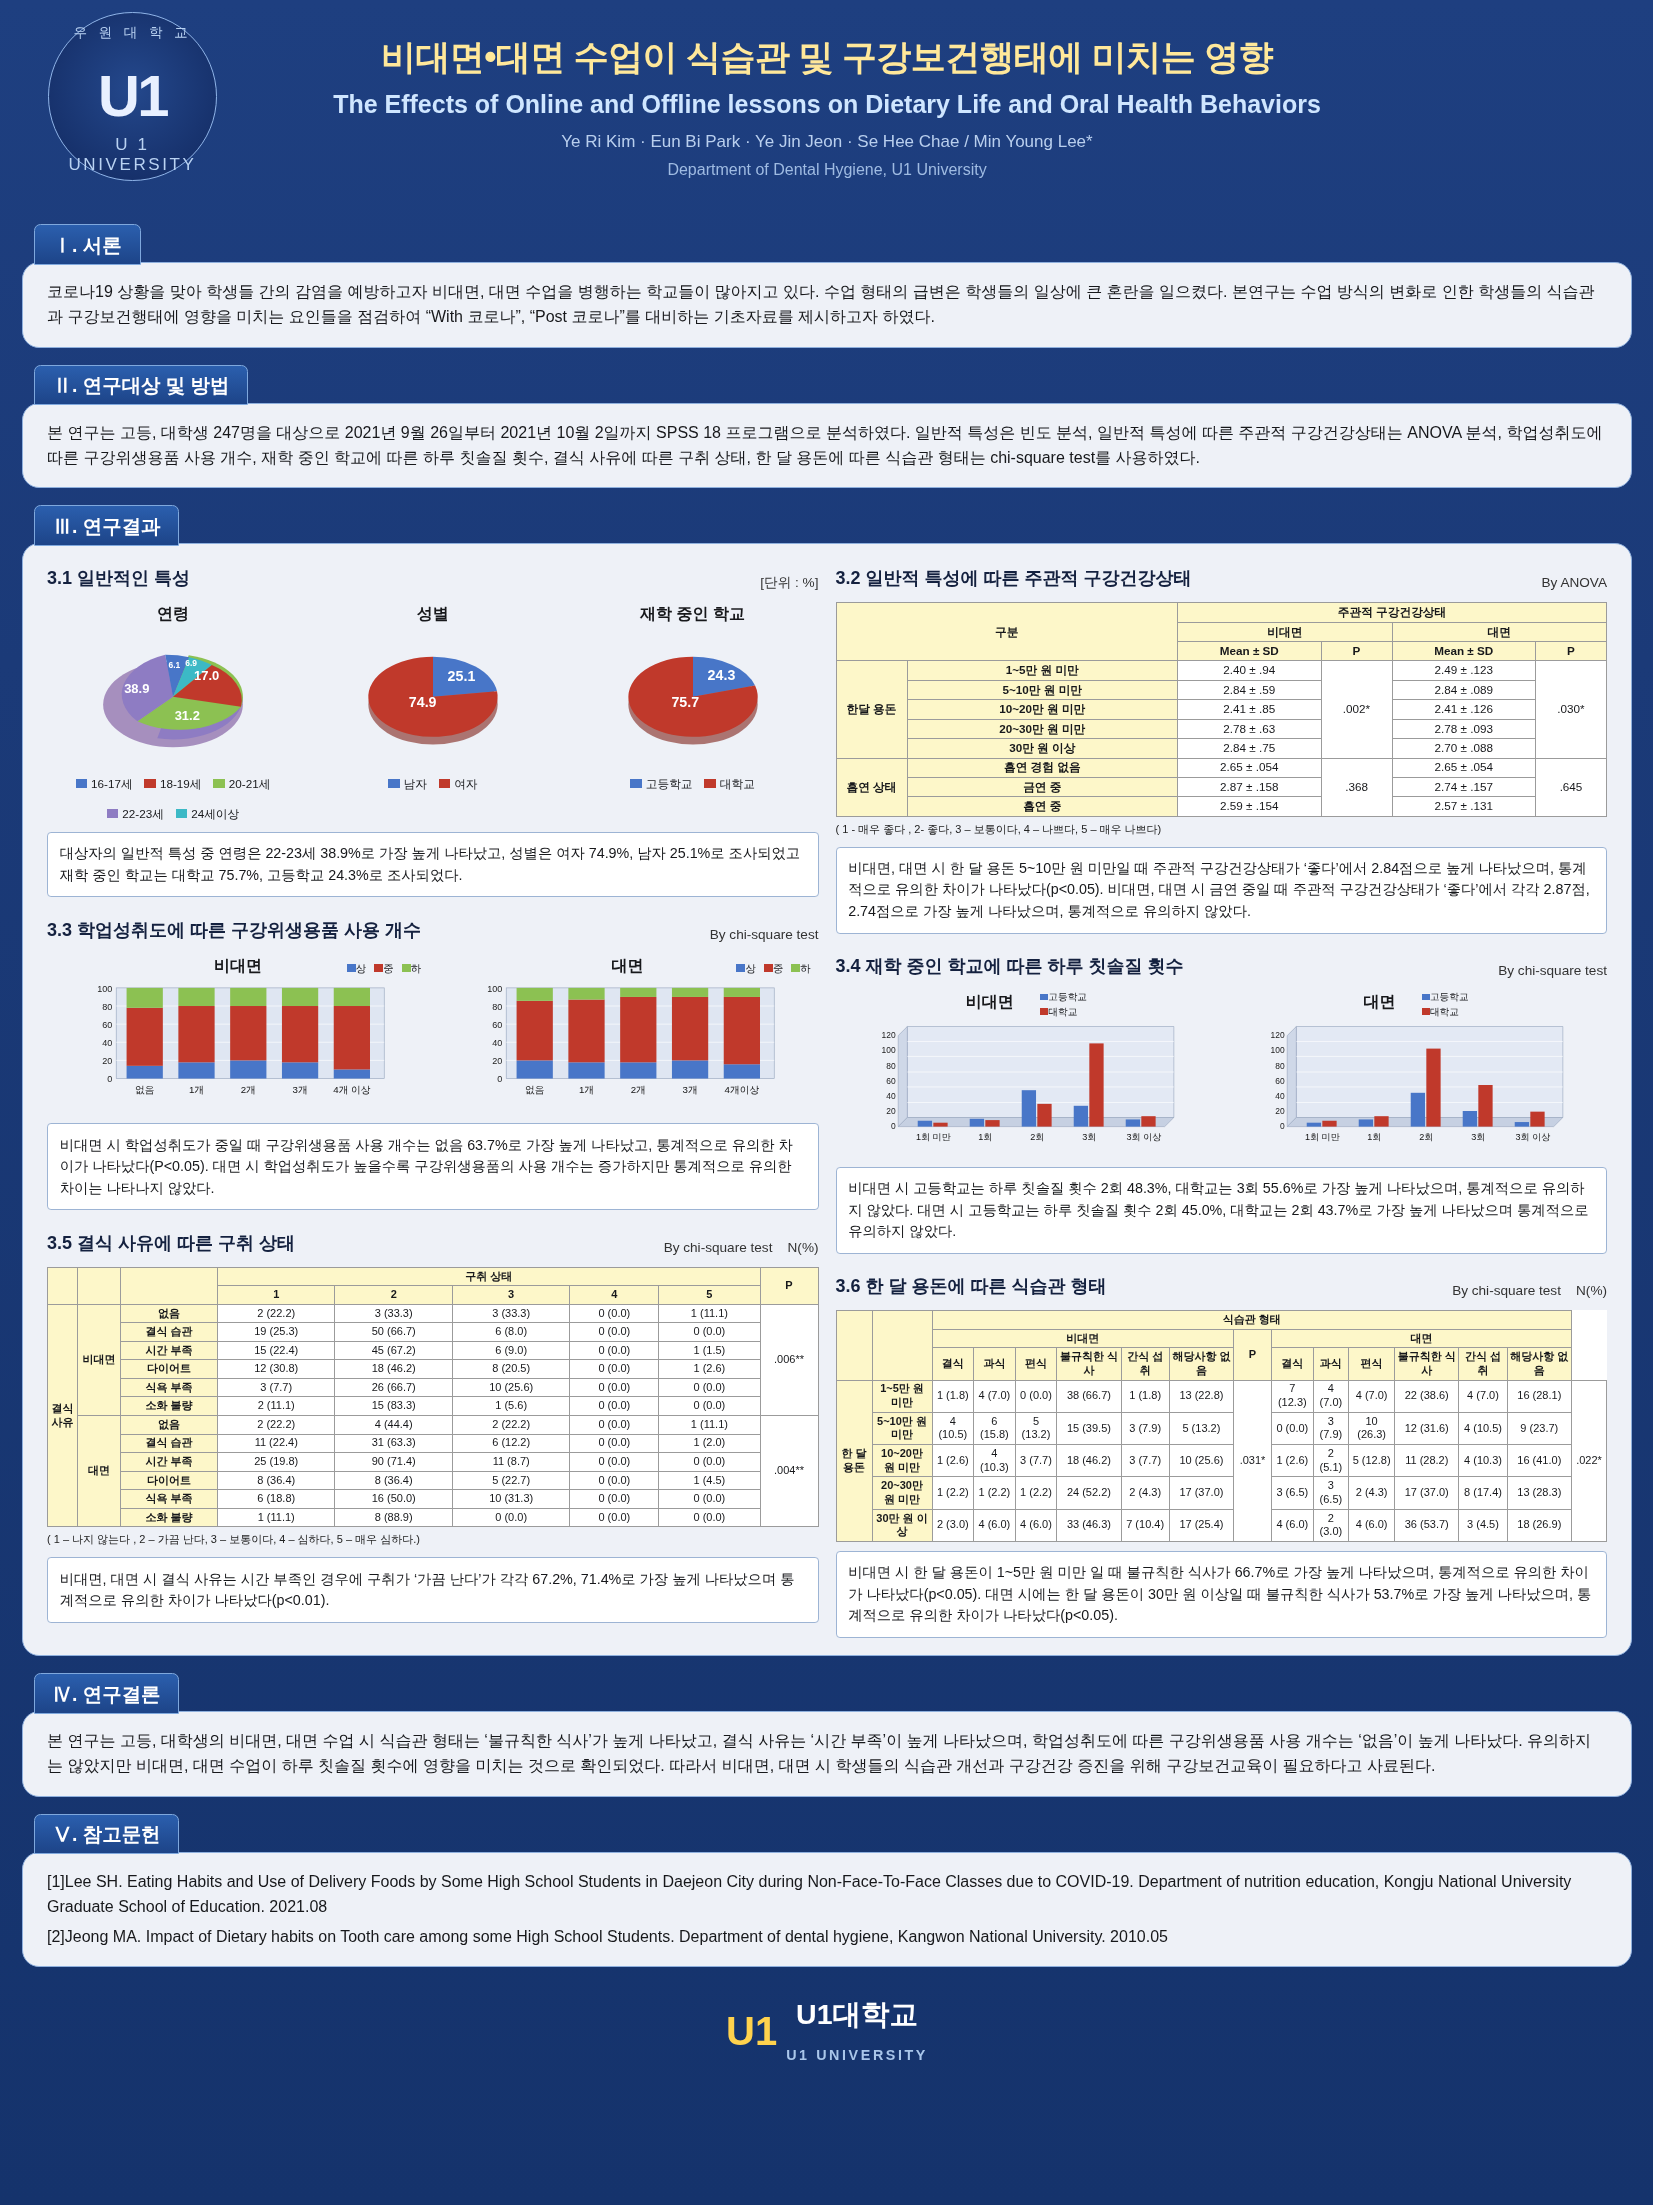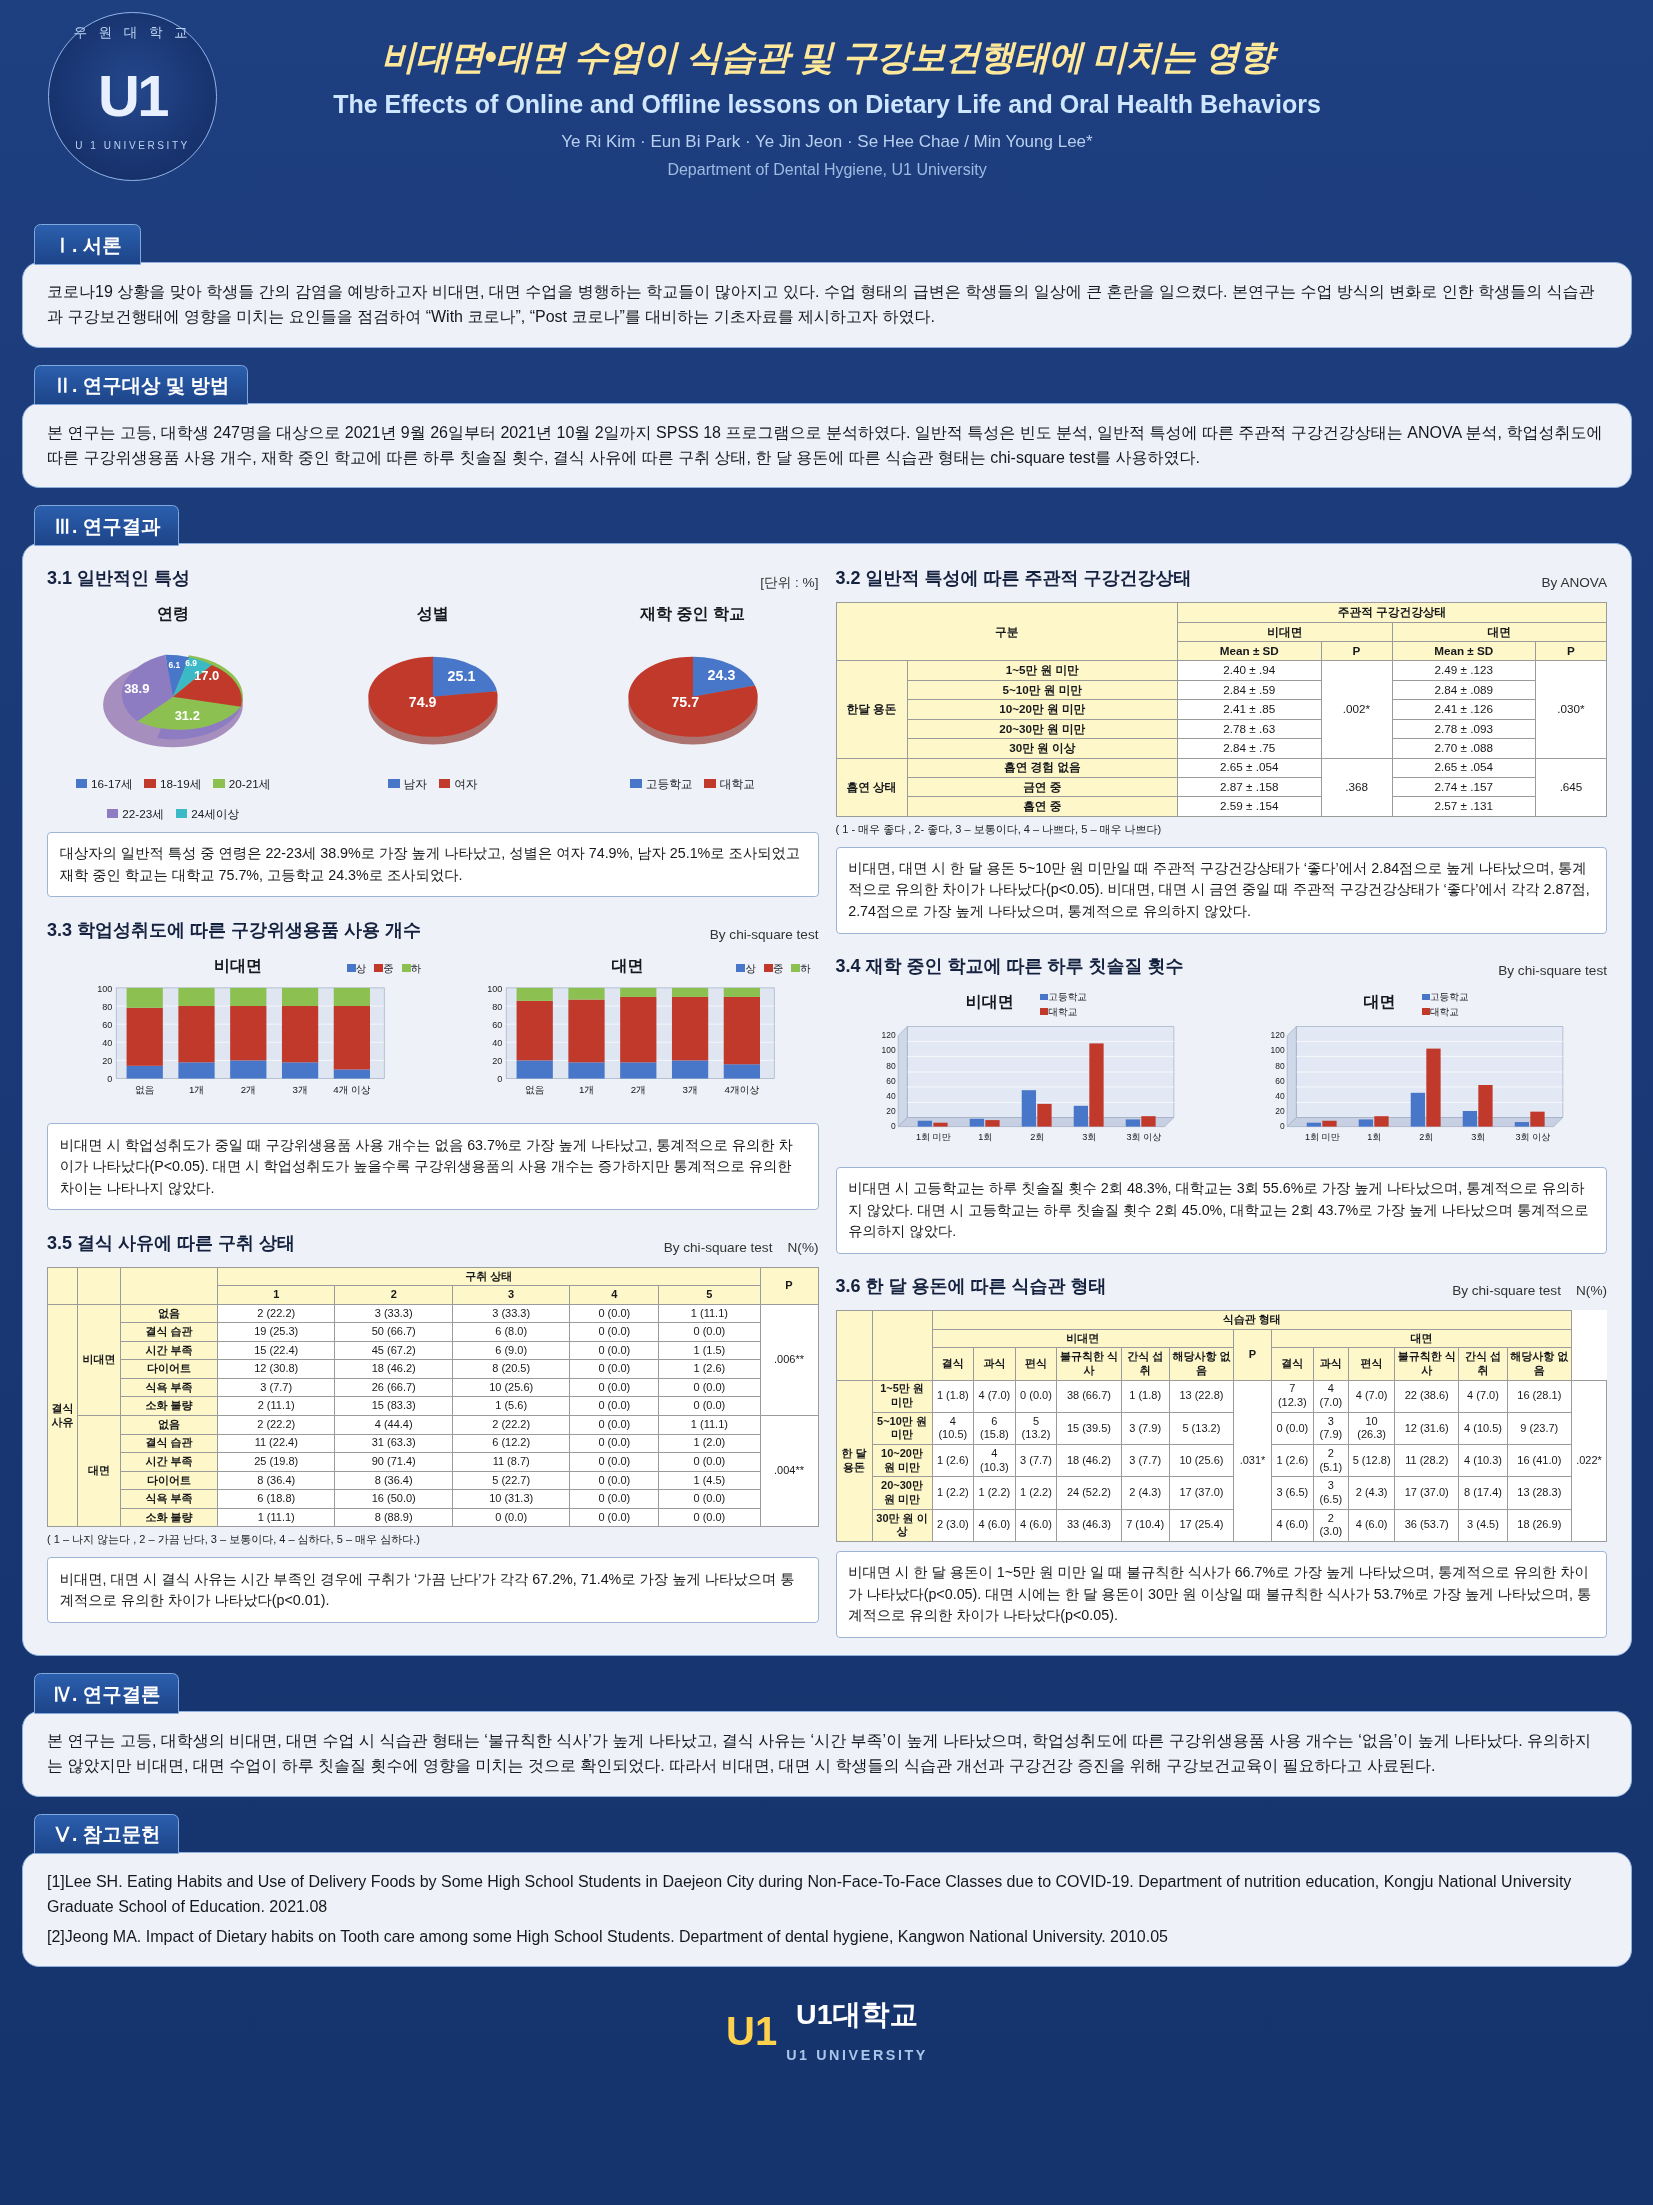--- a/index.html
+++ b/index.html
@@ -27,24 +27,24 @@
     background:radial-gradient(circle at 50% 45%, #24488c 0%, #16306a 75%);
     color:#cfe0f7;
     display:flex; align-items:center; justify-content:center;
     flex-direction:column;
   }
   .logo .u1 { font-size:58px; font-weight:bold; color:#e8f0ff; letter-spacing:-2.6px; line-height:1; }
   .logo .ring-top, .logo .ring-bot {
     position:absolute; width:100%; text-align:center; font-size:13.6px; letter-spacing:3.9px; color:#b9d2f2;
   }
   .logo .ring-top { top:11.7px; }
-  .logo .ring-bot { bottom:29px; font-size:10px; letter-spacing:2.6px; }
+  .logo .ring-bot { bottom:5px; font-size:17px; letter-spacing:2.6px; }
   h1.title-ko {
     margin:0; padding-top:34px;
-    font-size:35px; font-weight:bold; color:#ffe89a; letter-spacing:-0.6px;font-style:italic;
+    font-size:35px; font-weight:bold; color:#ffe89a; letter-spacing:-0.6px;
   }
   h2.title-en {
     margin:9px 0 0 0; font-size:25px; font-weight:bold; color:#cfe6ff;
   }
   .authors { margin-top:13px; font-size:17px; color:#b9cfee; }
   .affil { margin-top:9px; font-size:16px; color:#9fbbe2; }
 
   
   .sec-tab {
     display:inline-block;

